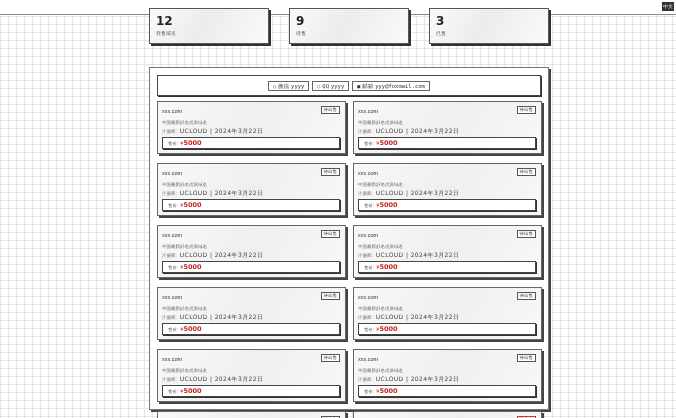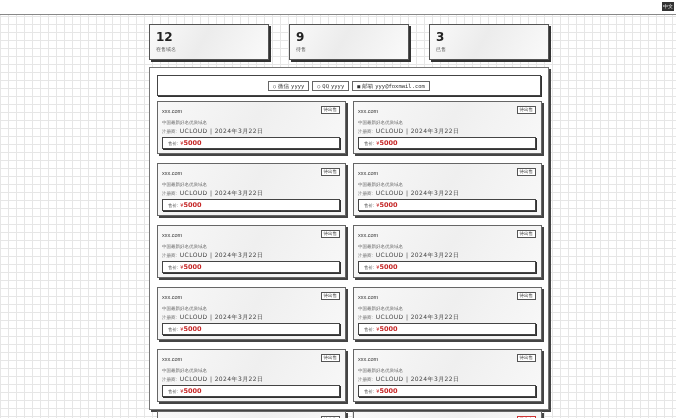--- a/index.html
+++ b/index.html
@@ -16,21 +16,21 @@
   }
   .topbar {
     position: absolute; left: 0; top: 0; width: 676px; height: 15px;
     background: #fff; border-bottom: 1px solid #888;
   }
   .topbar-btn {
     position: absolute; right: 2px; top: 2px; width: 12px; height: 9px;
     background: #333; color: #fff; font-size: 5px; line-height: 9px; text-align: center;
   }
   .stats {
-    position: absolute; left: 149px; top: 24px; width: 400px; height: 36px;
+    position: absolute; left: 149px; top: 8px; width: 400px; height: 36px;
     display: flex; gap: 20px;
   }
   .stat {
     flex: 1; background: linear-gradient(120deg, #fafafa, #ececec 45%, #fafafa);
     border: 1px solid #555; box-shadow: 2px 2px 0 #333;
     padding: 6px 6px; position: relative;
   }
   .stat-value { font-family: "DejaVu Sans", sans-serif; font-weight: bold; font-size: 12px; line-height: 12px; color: #222; }
   .stat-label { font-size: 5px; color: #555; margin-top: 3px; }
   .panel {

